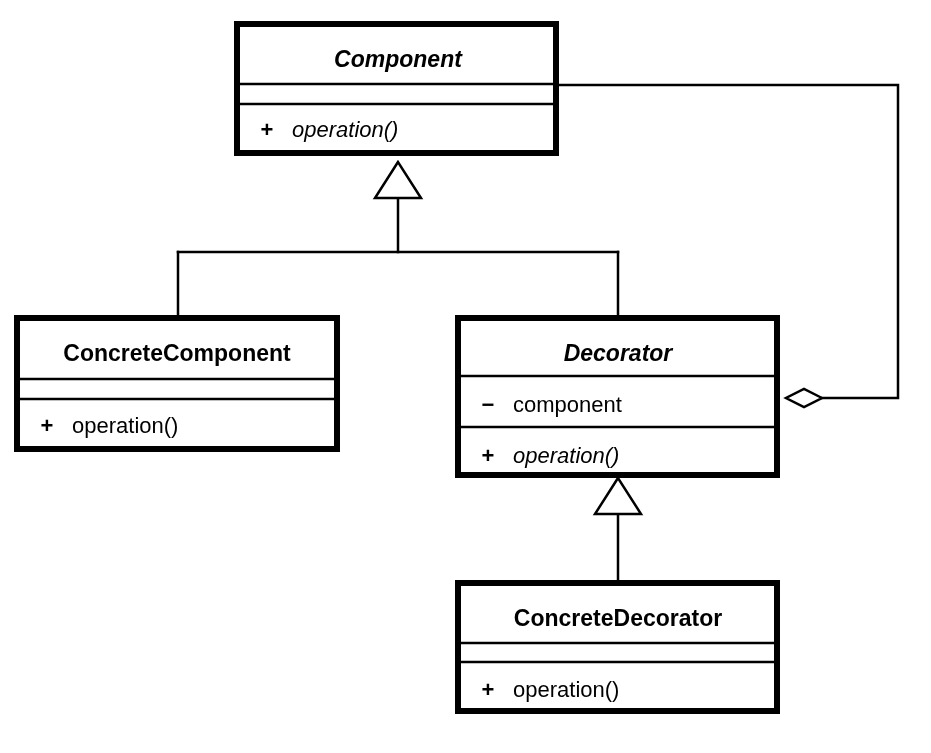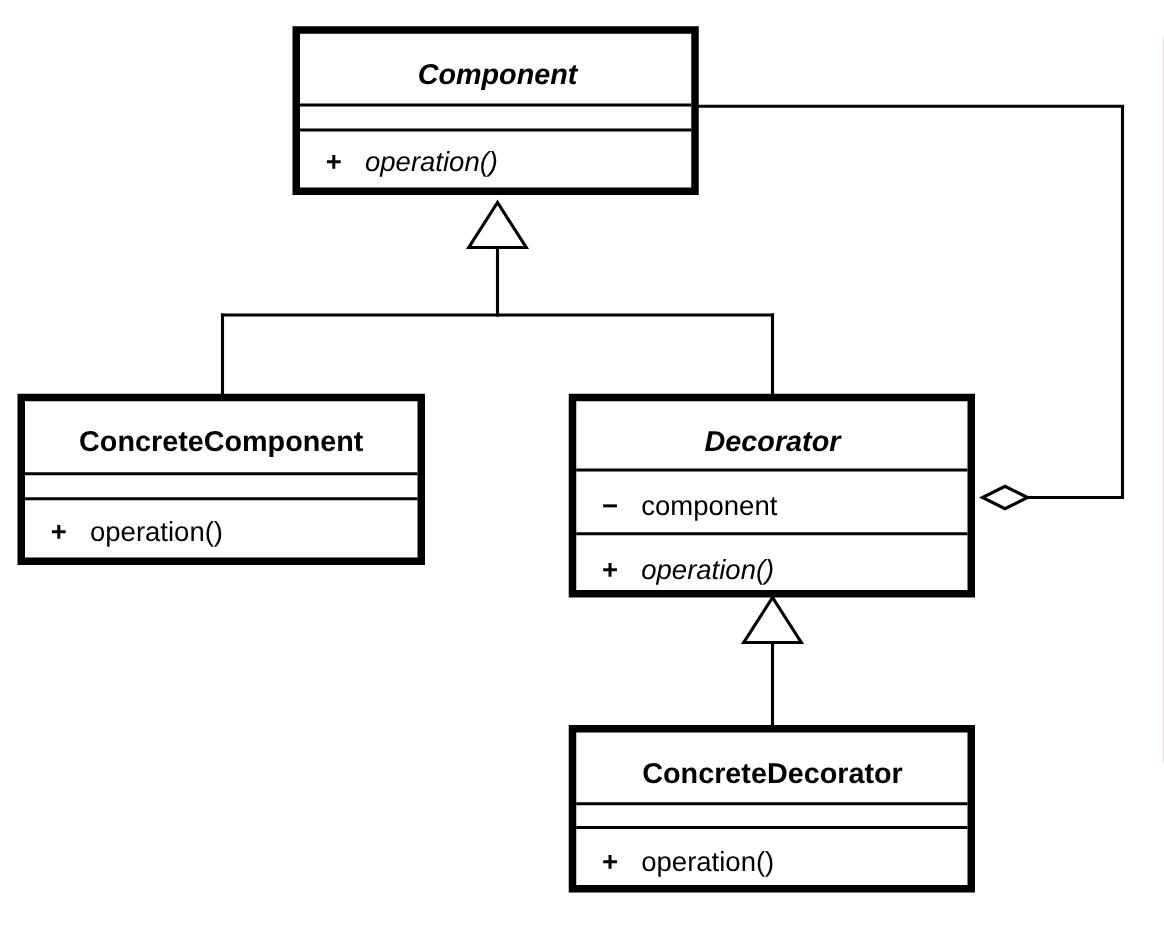--- a/index.html
+++ b/index.html
@@ -11,22 +11,21 @@
   body {
     width: 931px;
     height: 753px;
     font-family: "Liberation Sans", sans-serif;
     overflow: hidden;
   }
   #diagram-root {
     position: relative;
     width: 931px;
     height: 753px;
-    background: #ec4899;
-    border-radius: 32px;
+    background: #6d28d9;
   }
   svg.uml-canvas {
     display: block;
     width: 931px;
     height: 753px;
     background: #ffffff;
   }
   .class-box-outline {
     fill: #ffffff;
     stroke: #000000;

